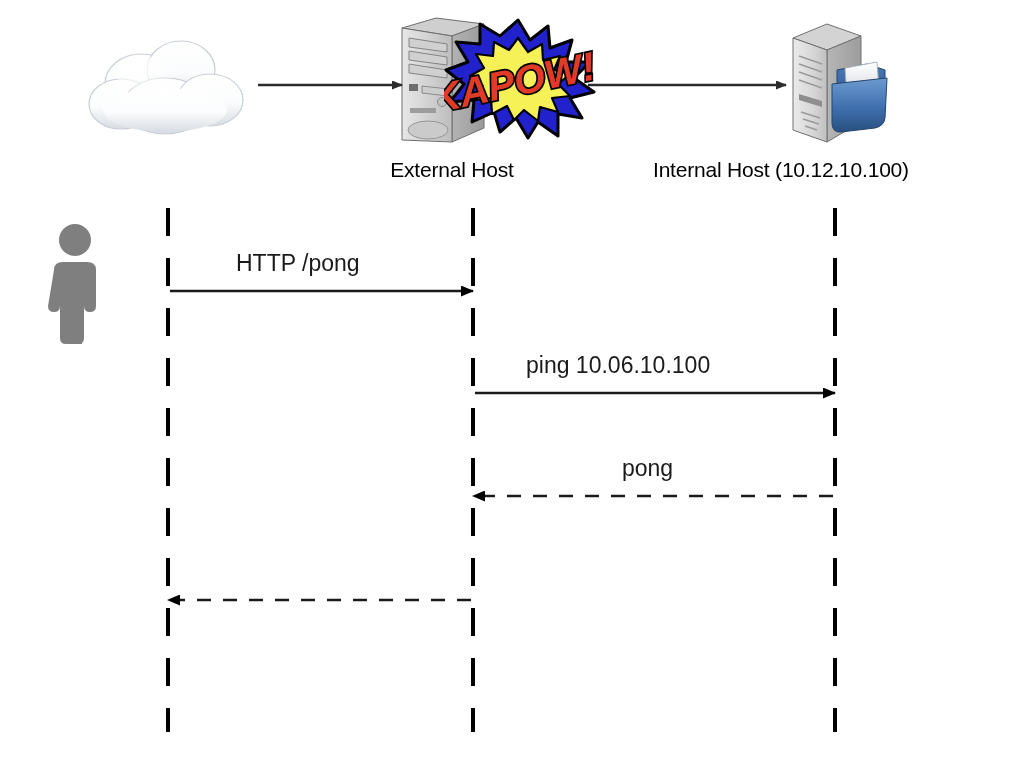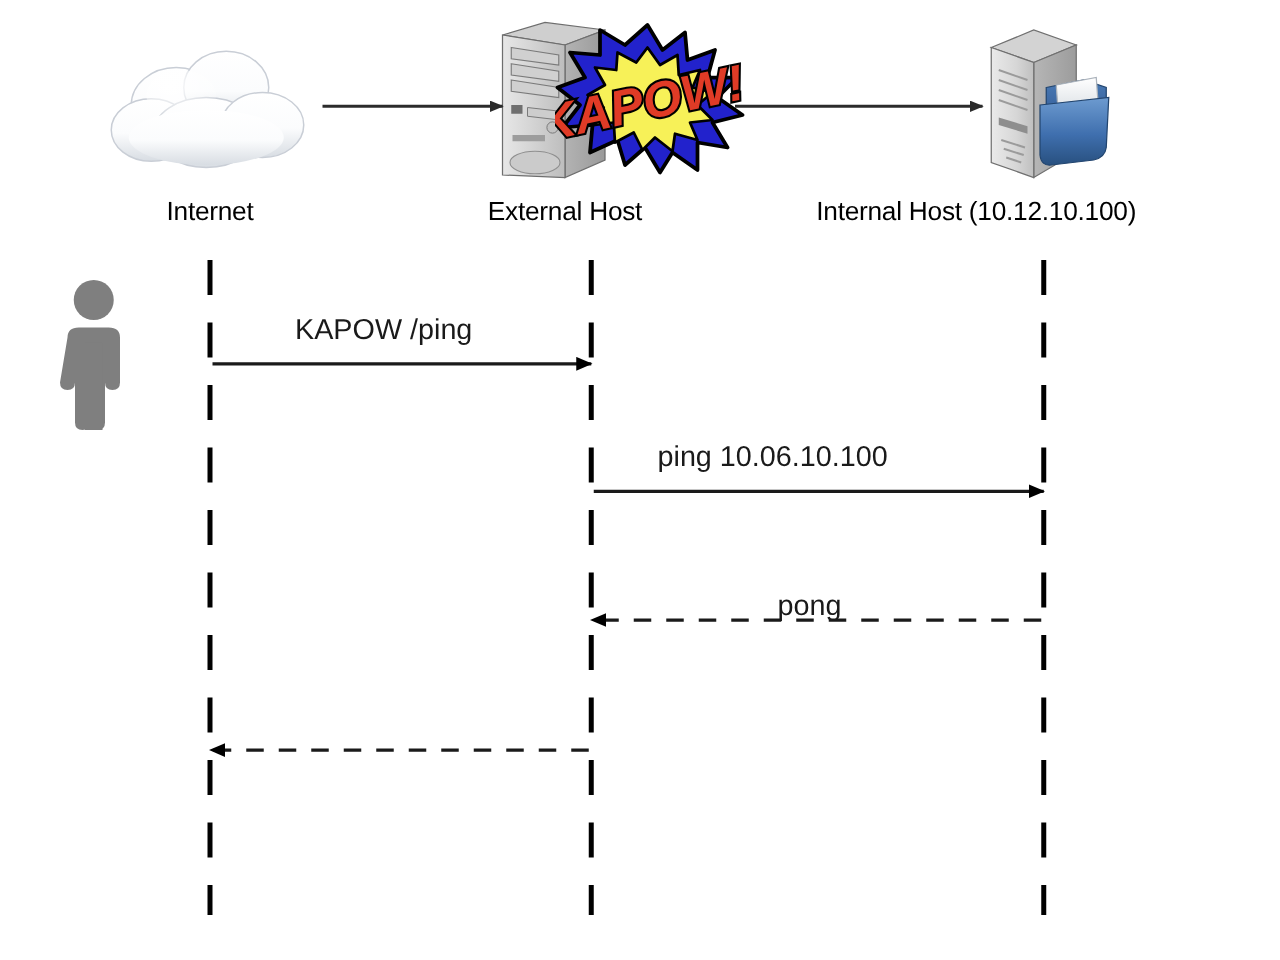--- a/index.html
+++ b/index.html
@@ -209,26 +209,25 @@
   </svg>
 
   <div class="icon-box" style="left:44px; top:222px; width:62px; height:126px;">
     <svg width="62" height="126" viewBox="0 0 62 126">
       <circle cx="31" cy="18" r="16" fill="#7f7f7f"></circle>
       <path d="M10,48 Q10,40 19,40 L43,40 Q52,40 52,48 L52,84 Q52,90 46,90 Q40,90 40,84 L40,60 L40,116 Q40,122 34,122 Q28,122 28,116 L28,74 L28,116 Q28,122 22,122 Q16,122 16,116 L16,60 L16,84 Q16,90 10,90 Q4,90 4,84 Z" fill="#7f7f7f"></path>
       <rect x="24" y="52" width="14" height="70" fill="#7f7f7f"></rect>
     </svg>
   </div>
 
-  <div class="node-label" style="left:68px; top:158px; width:200px;">Internet</div>
 
   <div class="node-label" style="left:352px; top:158px; width:200px;">External Host</div>
 
   <div class="node-label" style="left:653px; top:158px; width:360px; text-align:left;">Internal Host (10.12.10.100)</div>
 
-  <div class="msg-label" style="left:236px; top:250px;">KAPOW /ping</div>
+  <div class="msg-label" style="left:236px; top:250px;">HTTP /pong</div>
 
   <div class="msg-label" style="left:526px; top:352px;">ping 10.06.10.100</div>
 
-  <div class="msg-label" style="left:622px; top:455px;margin-top:16px;">pong</div>
+  <div class="msg-label" style="left:622px; top:455px;">pong</div>
 
 
 </div>
 
 </body></html>

